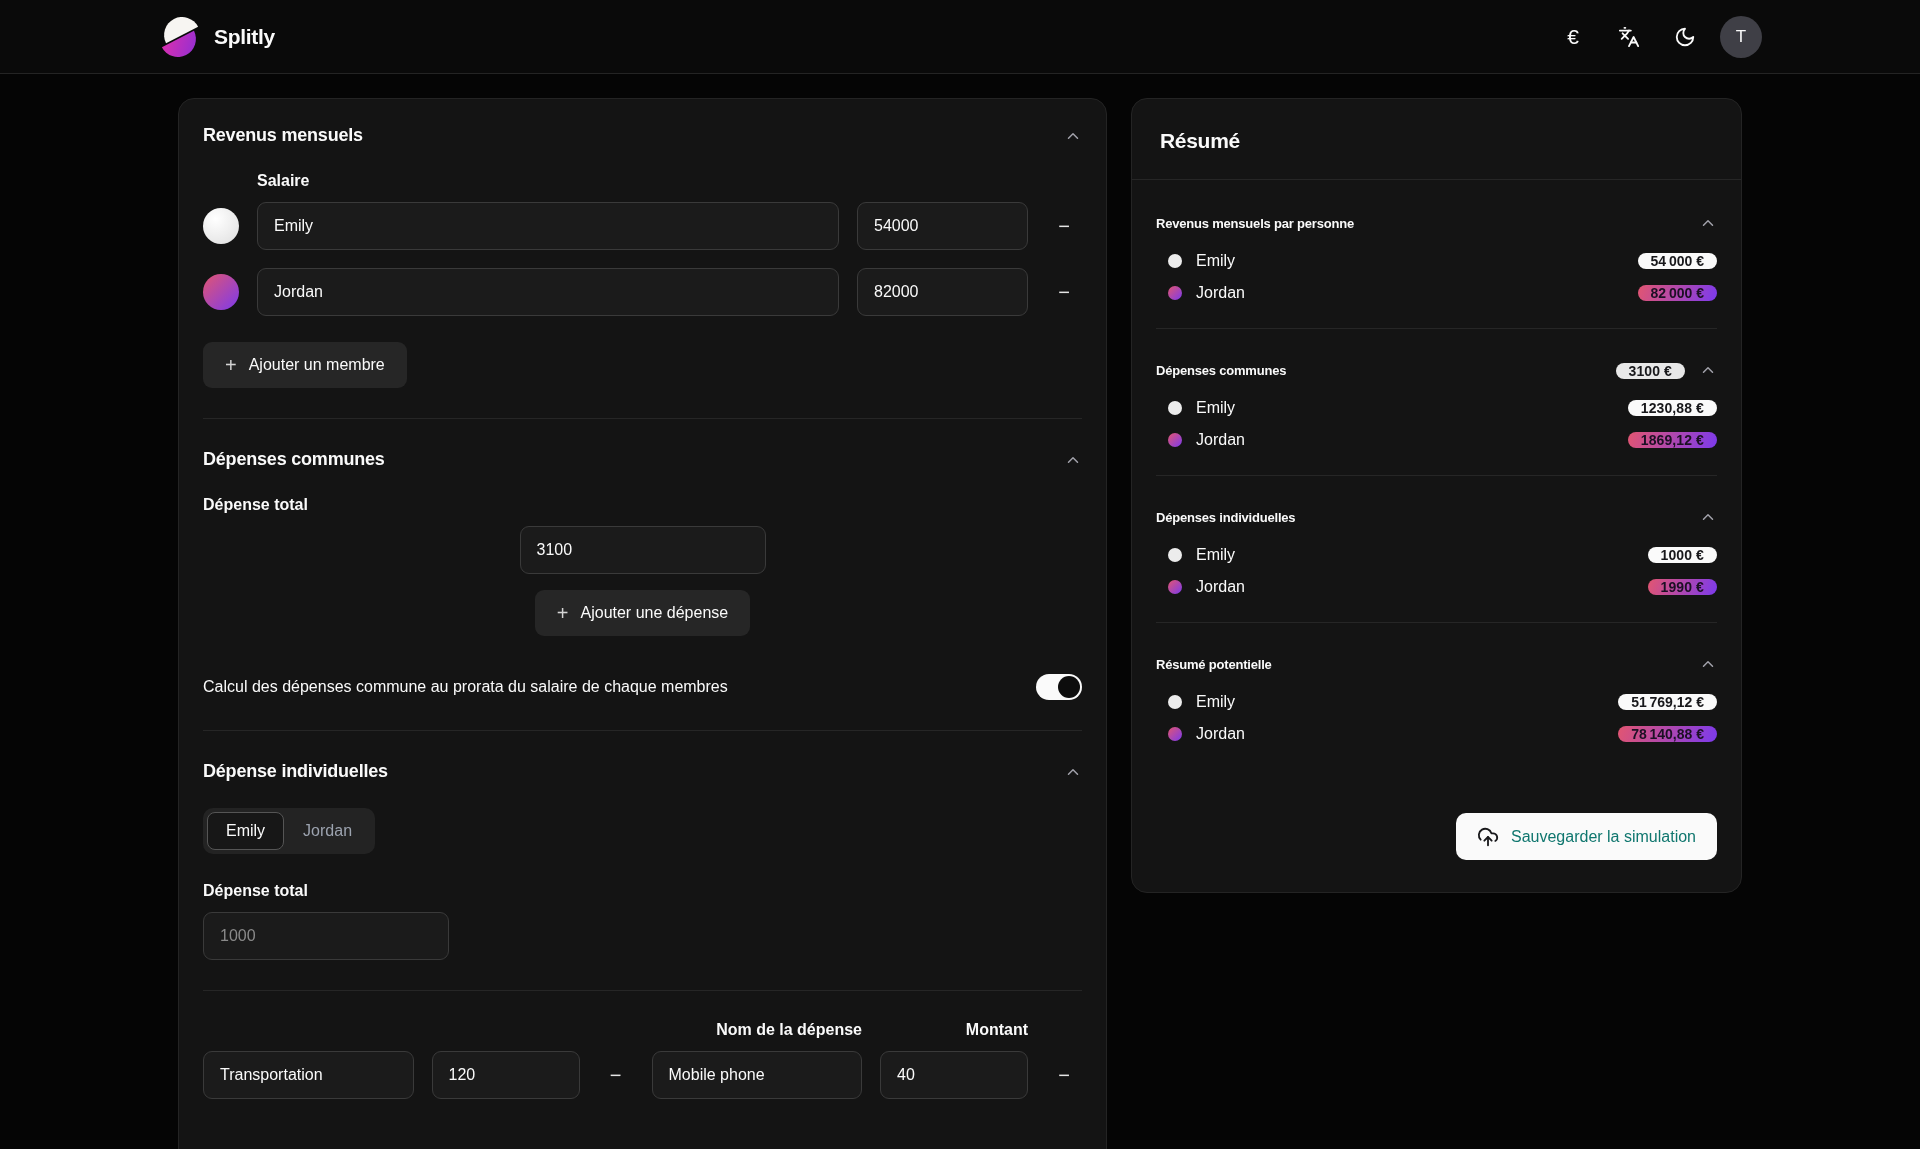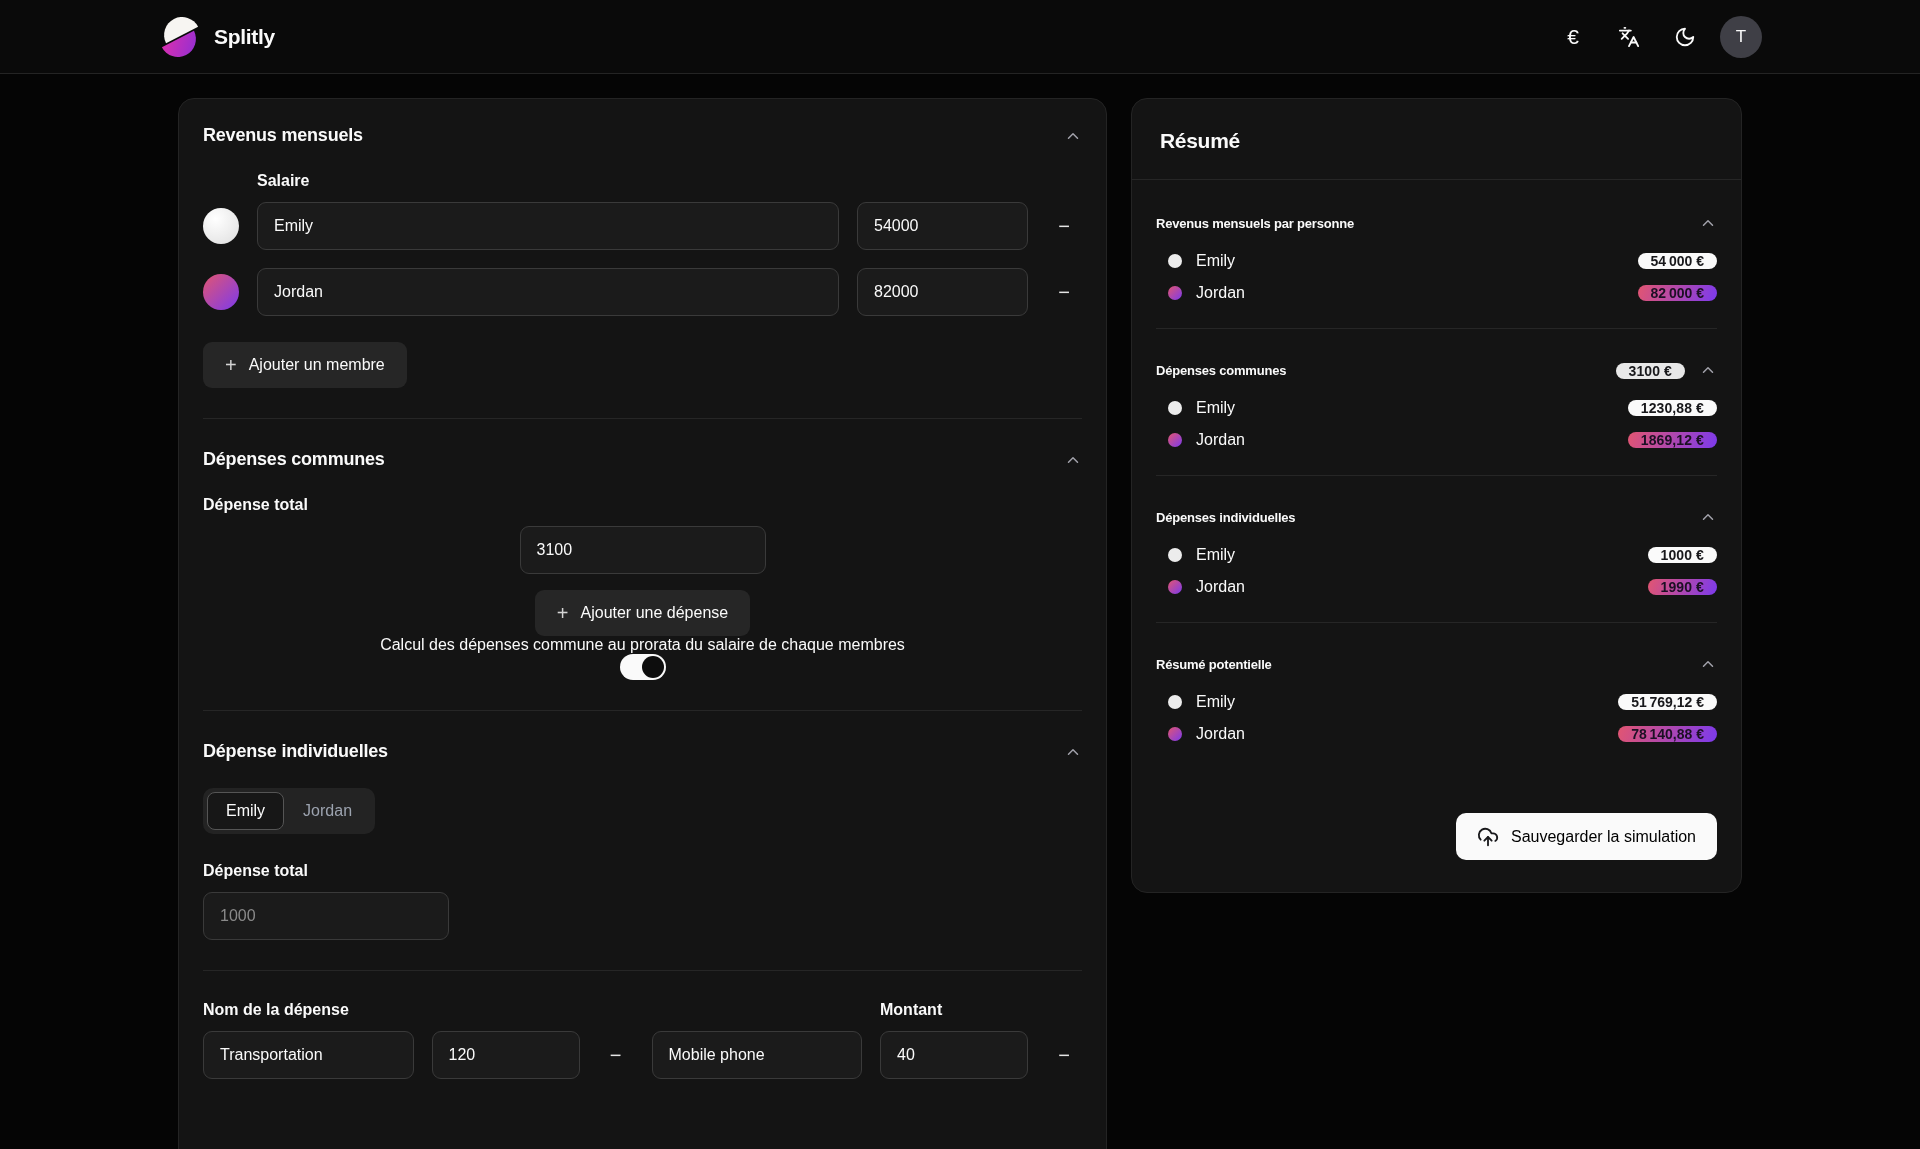--- a/index.html
+++ b/index.html
@@ -84,37 +84,37 @@
     color:#fafafa; font-size:16px; font-weight:500; display:inline-flex; align-items:center; gap:12px; cursor:pointer;
     font-family:"Liberation Sans", sans-serif;
   }
   .btn-secondary .plus { font-size:20px; font-weight:400; color:#d4d4d4; }
 
   .field-label { font-size:16px; font-weight:600; margin-bottom:12px; }
   .expense-total-row { display:flex; gap:16px; align-items:center;flex-direction:column; }
   .expense-total-row input { width:246px; }
   .expense-total-row .btn-secondary { margin-top:0; }
 
-  .toggle-row { display:flex; align-items:center; justify-content:space-between;flex-direction:column; }
+  .toggle-row { margin-top:38px; display:flex; align-items:center; justify-content:space-between; }
   .toggle-label { font-size:16px; }
   .switch { width:46px; height:26px; border-radius:13px; background:#fafafa; border:none; position:relative; cursor:pointer; }
   .switch .thumb { position:absolute; top:2px; right:2px; width:22px; height:22px; border-radius:50%; background:#0d0d0d; }
 
   .tabs { margin-top:26px; display:inline-flex; background:#232323; border-radius:10px; padding:4px; }
   .tab {
     padding:9px 18px; border-radius:8px; font-size:16px; border:1px solid transparent;
     background:transparent; color:#9ca3af; cursor:pointer; font-family:"Liberation Sans", sans-serif;
   }
   .tab.active { background:#171717; border-color:#555555; color:#fafafa; font-weight:500; }
 
   .ind-total { margin-top:28px; }
   .ind-total input { width:246px; }
 
   .expense-grid { display:grid; grid-template-columns:1fr 148px 36px; column-gap:18px; align-items:center; }
-  .expense-grid.headers { margin-bottom:12px; }
+  .expense-grid.headers { margin-bottom:12px;text-align:right; }
   .expense-rows { display:flex; flex-direction:row; gap:18px; }
 
   
   .summary-title { font-size:21px; font-weight:700; letter-spacing:-0.3px; padding:30px 28px 26px; }
   .summary-divider-full { height:1px; background:#262626; }
   .summary-body { padding:8px 24px 28px; }
   .summary-section { padding:26px 0 6px; }
   .summary-sec-head { display:flex; align-items:center; cursor:pointer; margin-bottom:20px; }
   .summary-sec-title { font-size:13px; font-weight:600; letter-spacing:-0.2px; flex:1; }
   .summary-sec-right { display:flex; align-items:flex-end; gap:14px; }
@@ -126,21 +126,21 @@
   .summary-name { font-size:16px; flex:1; }
   .badge {
     font-size:14px; font-weight:600; padding:0 13px; border-radius:999px; letter-spacing:0.1px;
   }
   .badge.light { background:#fafafa; color:#18181b; }
   .badge.gray { background:#e8e8e8; color:#18181b; }
   .badge.grad { background:linear-gradient(110deg,#e25571 0%, #7c3aed 100%); color:#1c1024; }
   .summary-sec-divider { height:1px; background:#262626; margin-top:26px; }
   .save-row { display:flex; justify-content:flex-end; padding:64px 0 4px; }
   .btn-primary {
-    height:47px; padding:0 21px; background:#fafafa; color:#000000; border:none; border-radius:10px;
+    height:47px; padding:0 21px; background:#fafafa; color:#0f766e; border:none; border-radius:10px;
     font-size:16px; font-weight:500; display:inline-flex; align-items:center; gap:12px; cursor:pointer;
     font-family:"Liberation Sans", sans-serif;
   }
 </style>
 </head>
 <body>
 
 <header class="navbar">
   <div class="navbar-inner">
     <div class="brand">

